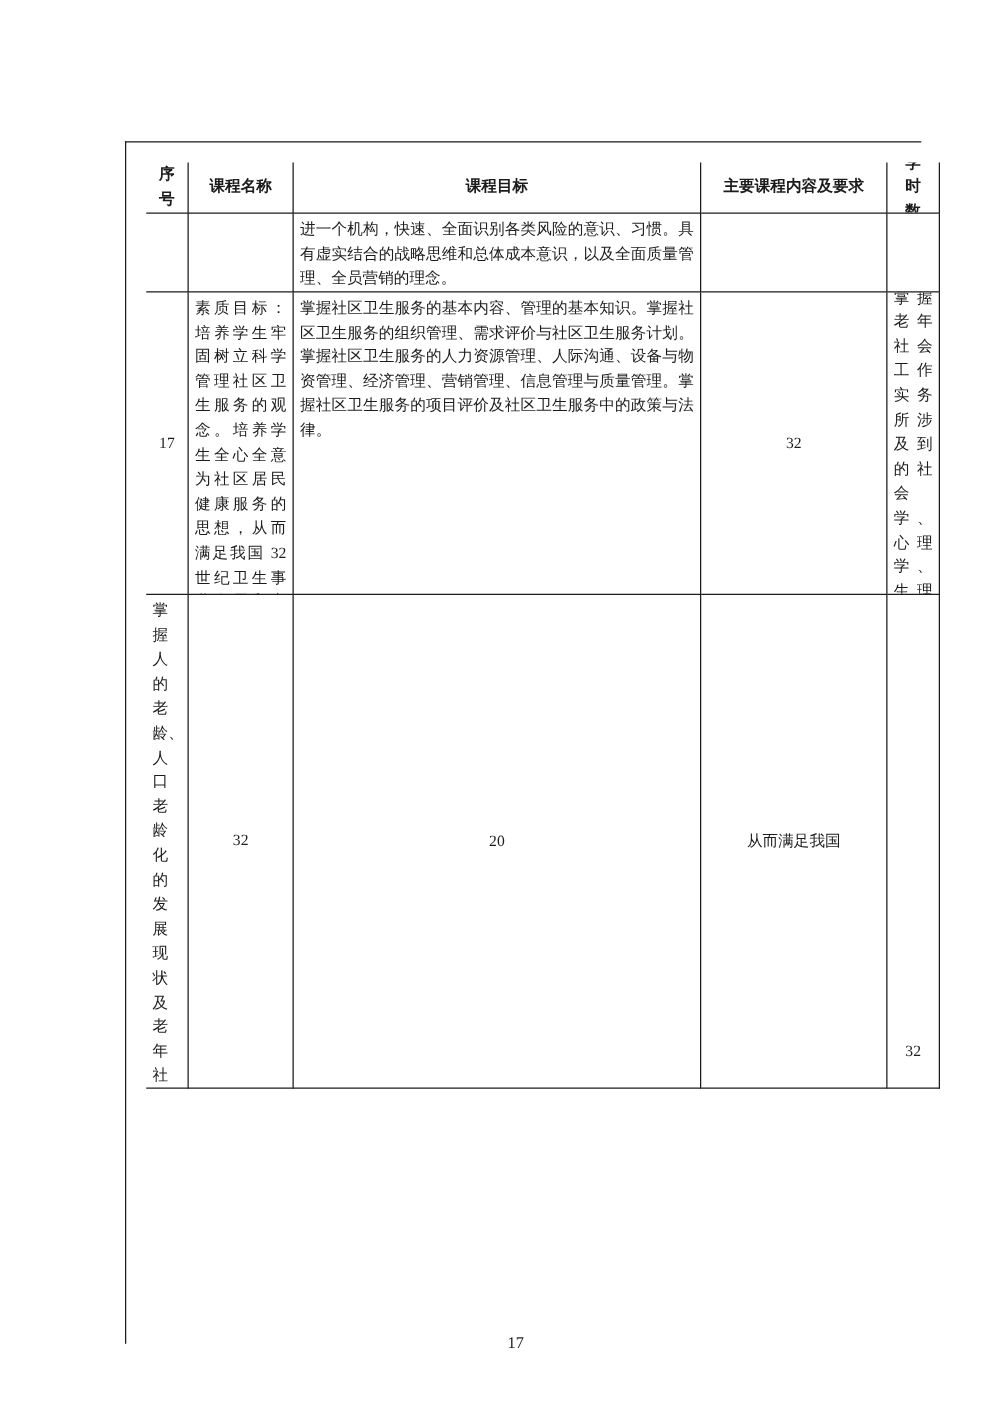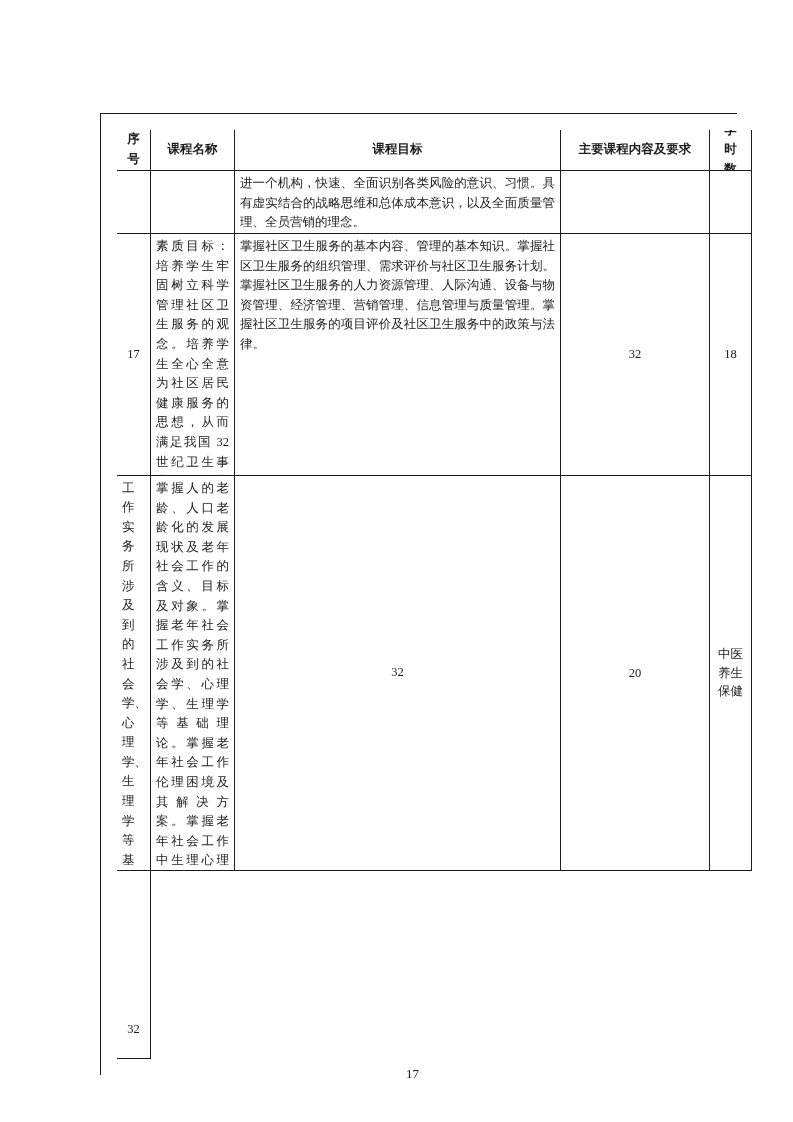--- a/index.html
+++ b/index.html
@@ -82,27 +82,26 @@
     <div class="cell c-text"></div>
     <div class="cell c-center"></div>
 
     <div class="cell c-center">17</div>
     <div class="cell c-text">素质目标：培养学生牢固树立科学管理社区卫生服务的观念。培养学生全心全意为社区居民健康服务的思想，从而满足我国 32 世纪卫生事业发展和实现人人享有卫生保健的人才要求。
 知识目标：掌握社区卫生服务的基本内容、管理的基本知识。掌握社区卫生服务的组织管理、需求评价与社区卫生服务计划。掌握社区卫生服务的人力资源管理、人际沟通、设备与物资管理、经济管理、营销管理、信息管理与质量管理。掌握社区卫生服务的项目评价及社区卫生服务中的政策与法律。
 能力目标：掌握社区卫生服务管理的基本知识和技能，使其能开展个体化的临床预防服务和群体的社区预防服务工作。</div>
     <div class="cell c-text">掌握社区卫生服务的基本内容、管理的基本知识。掌握社区卫生服务的组织管理、需求评价与社区卫生服务计划。掌握社区卫生服务的人力资源管理、人际沟通、设备与物资管理、经济管理、营销管理、信息管理与质量管理。掌握社区卫生服务的项目评价及社区卫生服务中的政策与法律。</div>
     <div class="cell c-center">32</div>
 
-    <div class="cell c-center">18</div>
     <div class="cell c-text v-center">素质目标：培养学生尊老、敬老、爱老的优秀品质，以及具备从事养老相关工作的良好的职业道德，树立为养老事业服务的信心和决心。具备从事养老保健与管理相关工作所必须的爱心、耐心、细心、责任心。培养学生较强的团结协作、勇于奉献的精神。具有求真务实的工作态度和严谨的工作作风。具有良好的身体及心理素质。
 知识目标：掌握人的老龄、人口老龄化的发展现状及老年社会工作的含义、目标及对象。掌握老年社会工作实务所涉及到的社会学、心理学、生理学等基础理论。树立老年社会工作的专业价值观并掌握老年社会工作伦理困境及其解决方案。掌握老年社会工作中生理心理社会评估及老年人长期照护服务需求评估的方法过程及注意事项。掌握老年个案工作的内涵、程序、模式及实践操作方法。掌握老年小组工作的内涵、程序、模式及实践操作方法。掌握老年社区工作的内涵、程序、模式及实践操作方法。掌握老年个案管理及老年社会服务项目管理的内涵、程序和管理模式。</div>
     <div class="cell c-text">掌握人的老龄、人口老龄化的发展现状及老年社会工作的含义、目标及对象。掌握老年社会工作实务所涉及到的社会学、心理学、生理学等基础理论。掌握老年社会工作伦理困境及其解决方案。掌握老年社会工作中生理心理社会评估及老年人长期照护服务需求评估的方法过程及注意事项。掌握老年个案工作的内涵、程序、模式及实践操作方法。掌握老年小组工作的内涵、程序、模式及实践操作方法。掌握老年社区工作的内涵、程序、模式及实践操作方法。掌握老年个案管理及老年社会服务项目管理的内涵、程序和管理模式。</div>
     <div class="cell c-center">32</div>
 
     <div class="cell c-center row5">20</div>
-    <div class="cell c-center row5">中医养生保健</div>
+    <div class="cell c-center row5">从而满足我国</div>
     <div class="cell hours-bottom row5">32</div>
 
   </div>
 
   <div class="page-number">17</div>
 
 </div>
 
 </body></html>

